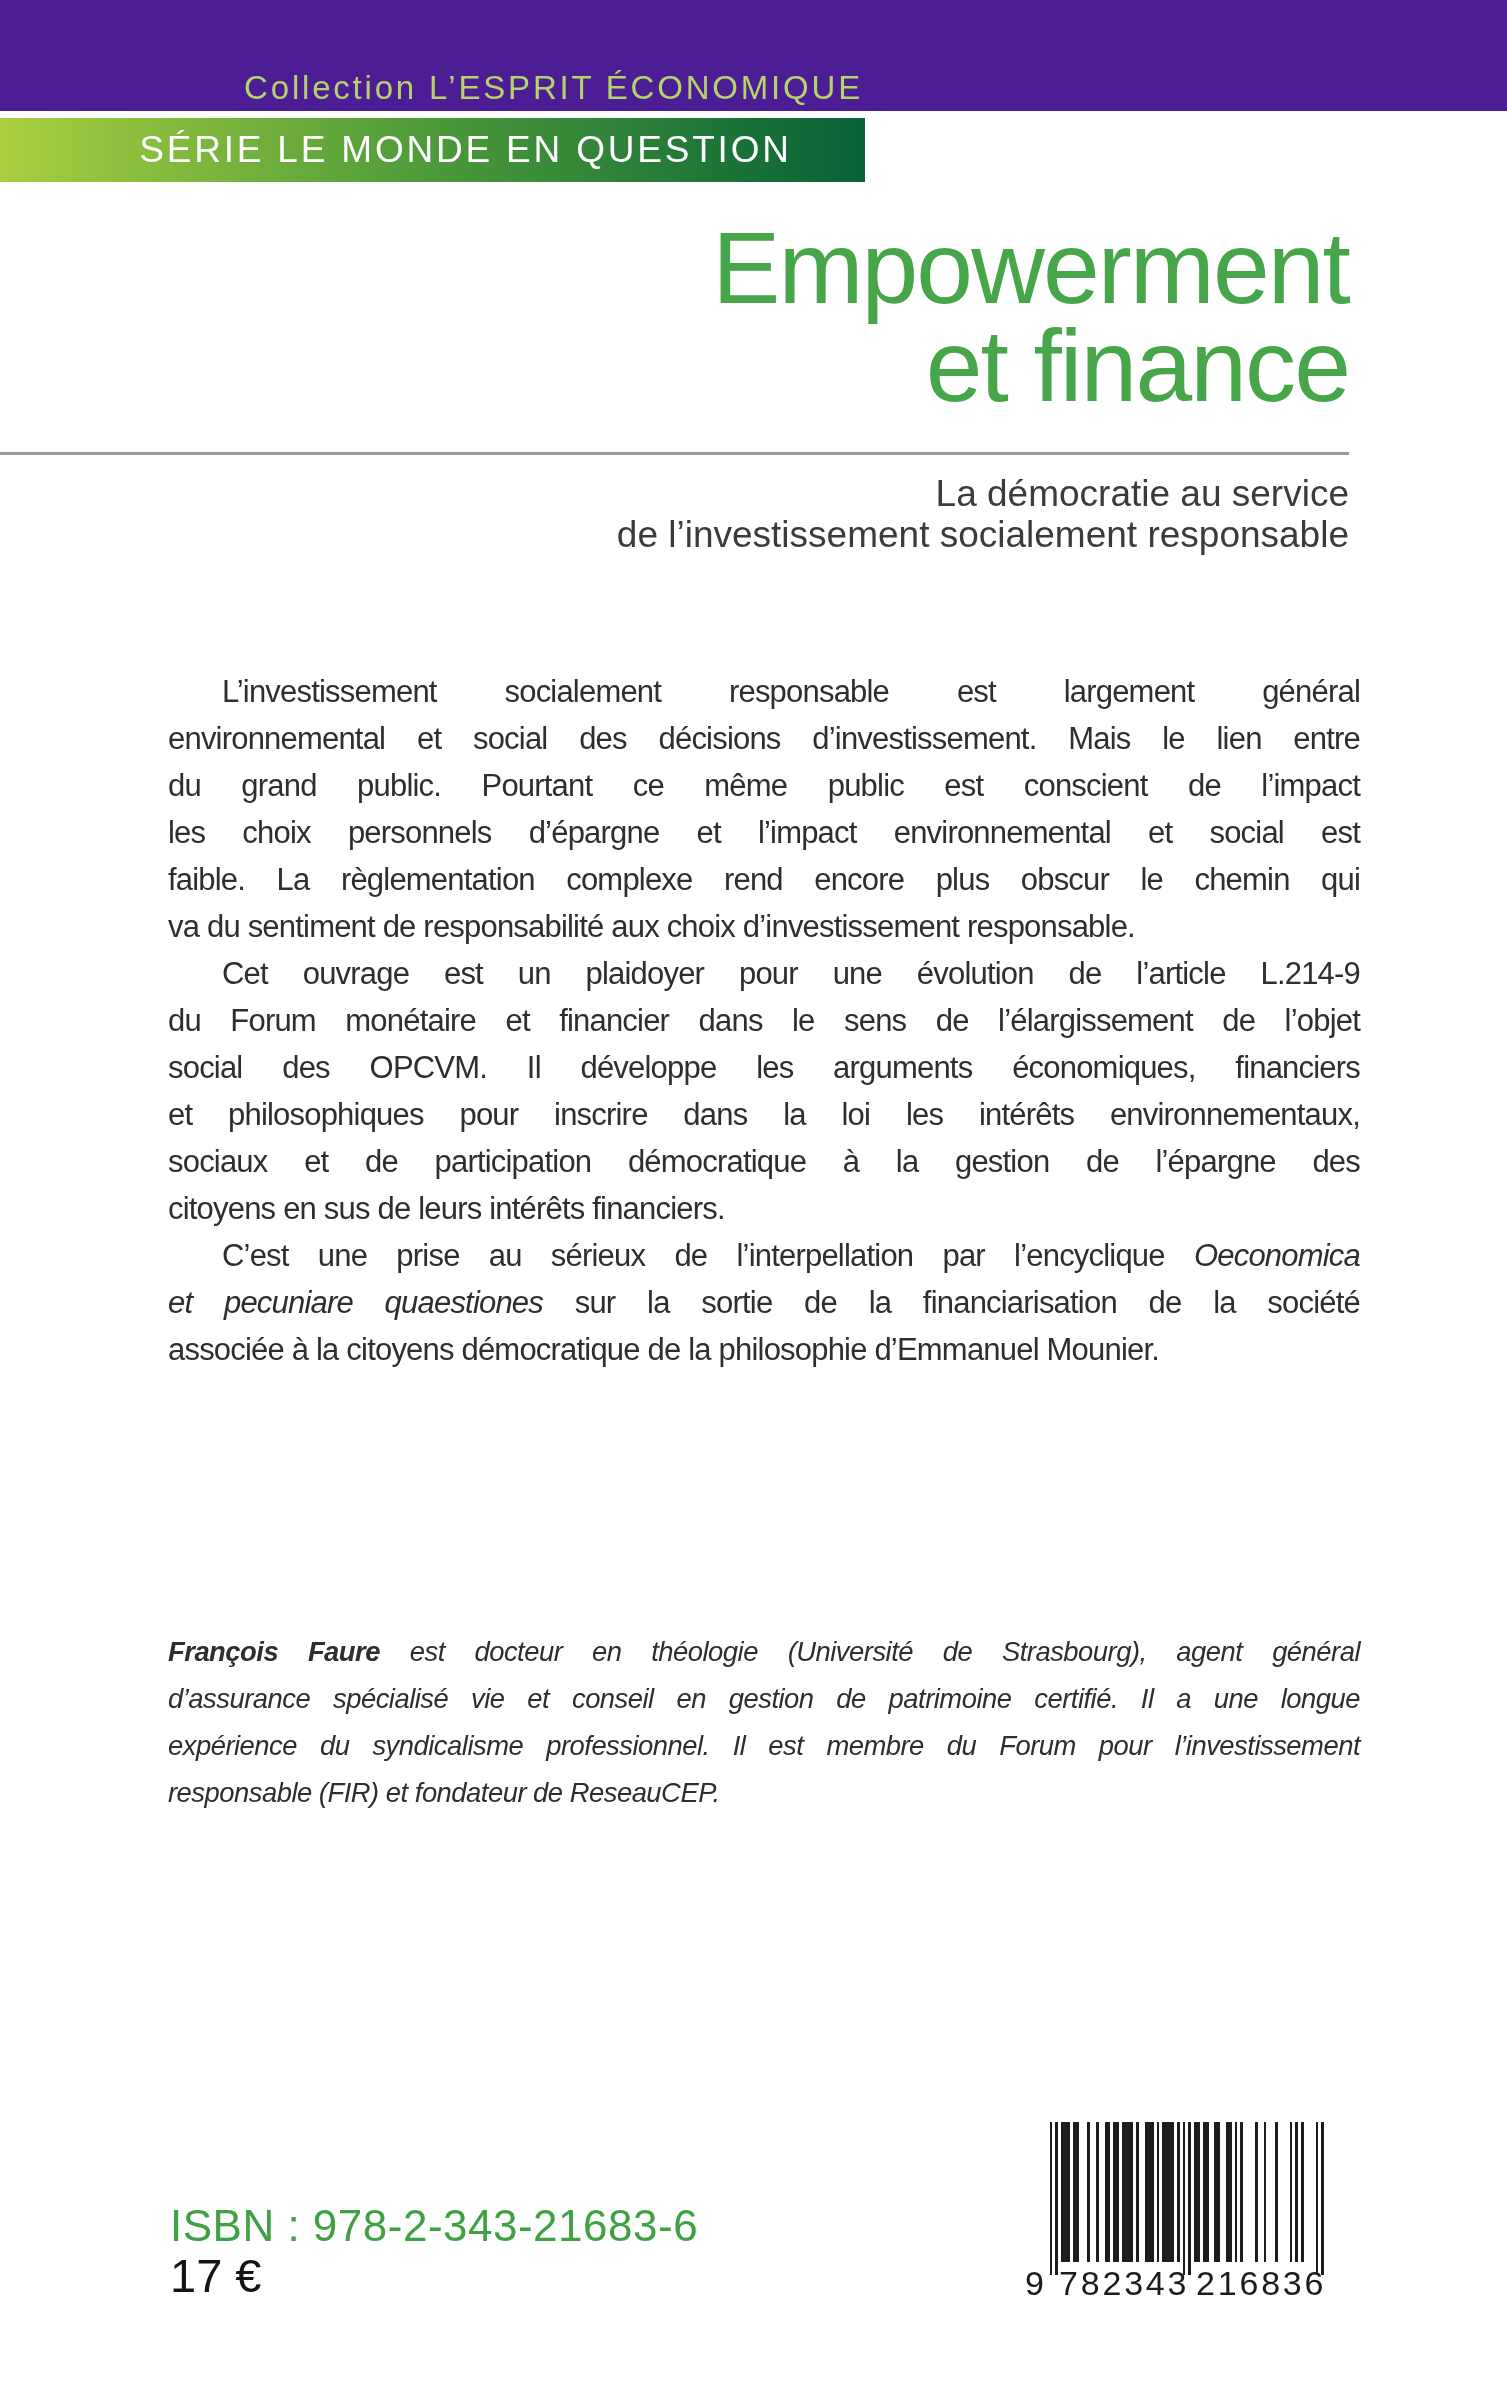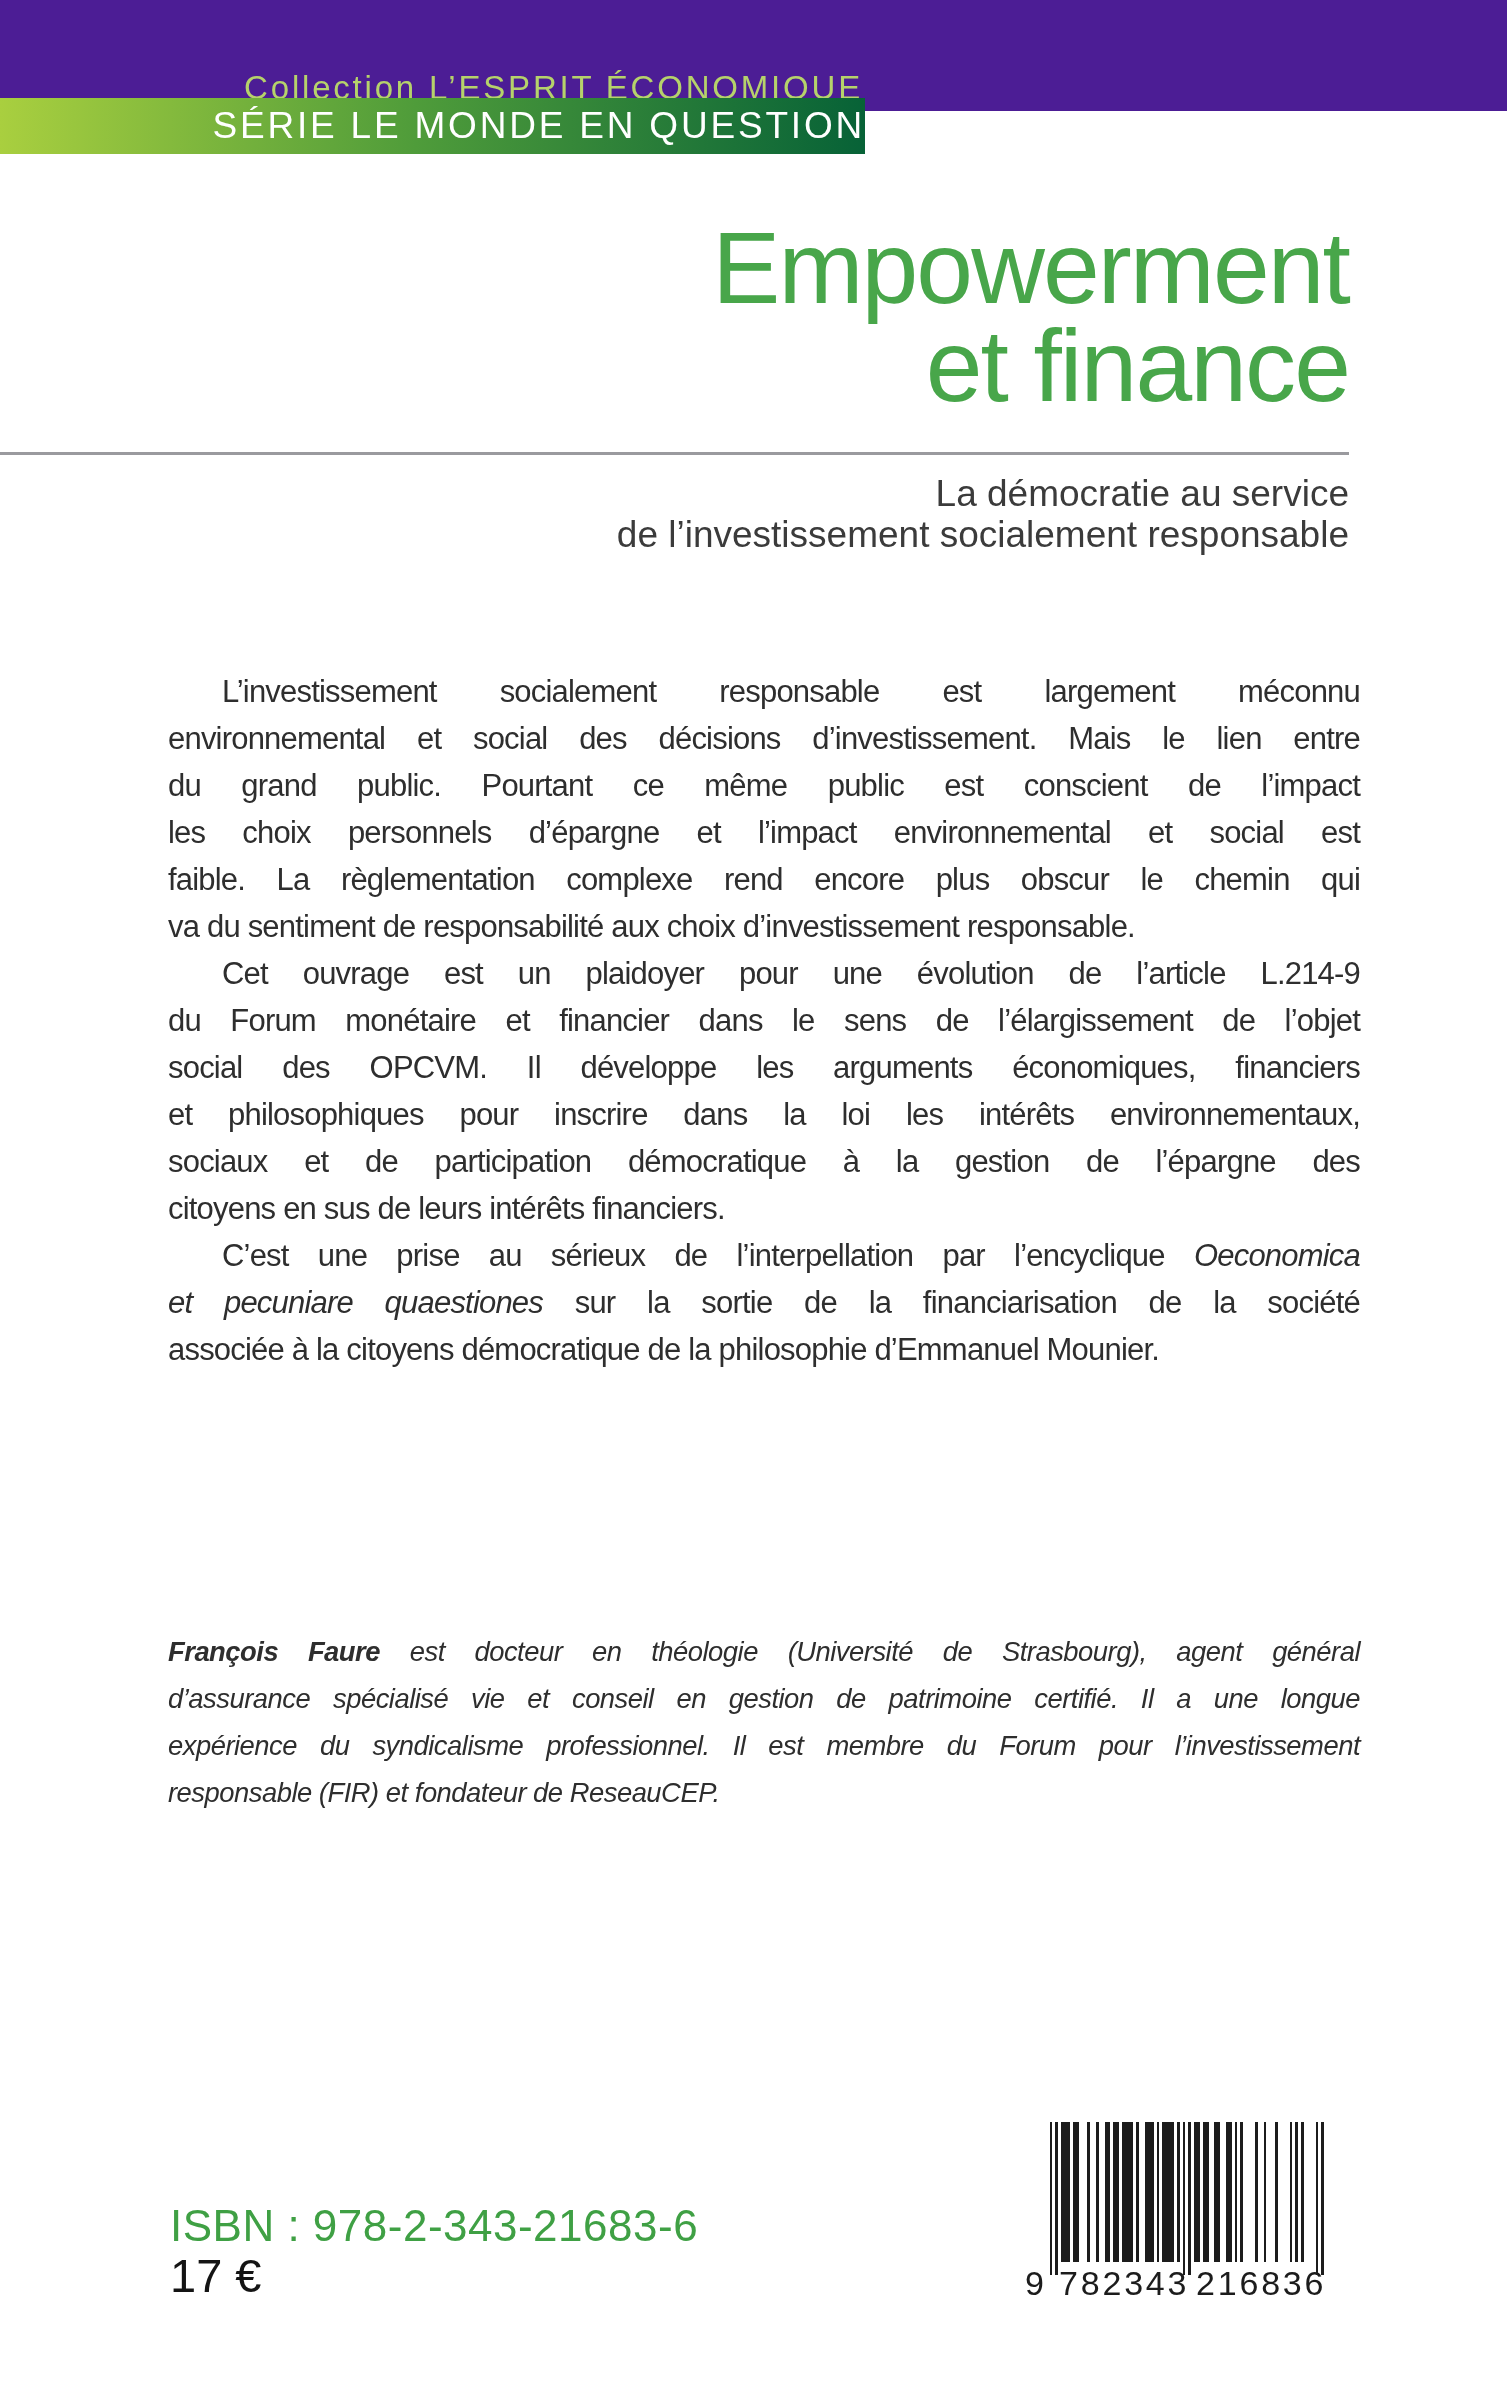--- a/index.html
+++ b/index.html
@@ -14,22 +14,22 @@
   .navy{
     position:absolute;top:0;left:0;width:1508px;height:111px;
   }
   .collection{
     position:absolute;left:0;bottom:3.8px;width:863px;
     text-align:right;
     font-size:33px;letter-spacing:2.8px;font-weight:400;
     white-space:nowrap;
   }
   .series-band{
-    position:absolute;top:98px;left:0;width:865px;height:56px;
-    display:flex;align-items:center;justify-content:flex-end;
+    position:absolute;top:118px;left:0;width:865px;height:64px;
+    display:flex;align-items:center;justify-content:center;
   }
   .series-text{
     color:#ffffff;font-size:37px;letter-spacing:2.8px;
     padding-left:66px;white-space:nowrap;
   }
   
   .title{
     position:absolute;top:219px;right:159px;
     text-align:right;font-size:102px;line-height:98px;
     letter-spacing:-1.9px;font-weight:400;white-space:nowrap;
@@ -114,21 +114,21 @@
 
   <div class="rule"></div>
 
   <div class="subtitle">
     <div>La démocratie au service</div>
     <div>de l’investissement socialement responsable</div>
   </div>
 
   <div class="body-text">
     <div class="para">
-        <div class="line"><span class="seg-n">L’investissement socialement responsable est largement méconnu</span></div>
+        <div class="line"><span class="seg-n">L’investissement socialement responsable est largement général</span></div>
         <div class="line"><span class="seg-n">environnemental et social des décisions d’investissement. Mais le lien entre</span></div>
         <div class="line"><span class="seg-n">du grand public. Pourtant ce même public est conscient de l’impact</span></div>
         <div class="line"><span class="seg-n">les choix personnels d’épargne et l’impact environnemental et social est</span></div>
         <div class="line"><span class="seg-n">faible. La règlementation complexe rend encore plus obscur le chemin qui</span></div>
         <div class="line last"><span class="seg-n">va du sentiment de responsabilité aux choix d’investissement responsable.</span></div>
       </div>
     <div class="para">
         <div class="line"><span class="seg-n">Cet ouvrage est un plaidoyer pour une évolution de l’article L.214-9</span></div>
         <div class="line"><span class="seg-n">du Forum monétaire et financier dans le sens de l’élargissement de l’objet</span></div>
         <div class="line"><span class="seg-n">social des OPCVM. Il développe les arguments économiques, financiers</span></div>

